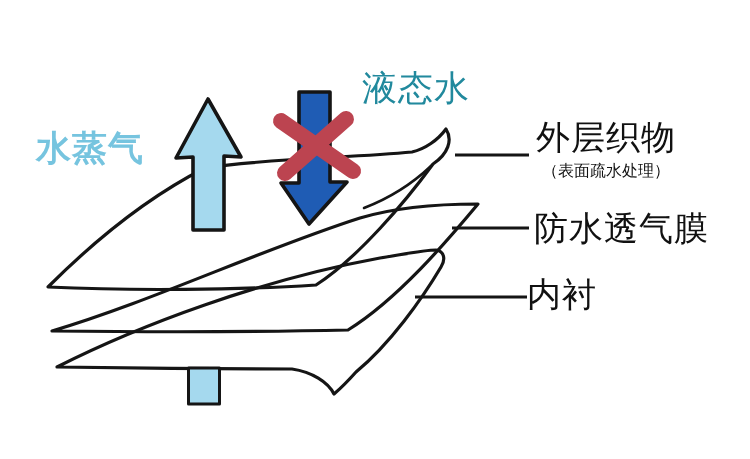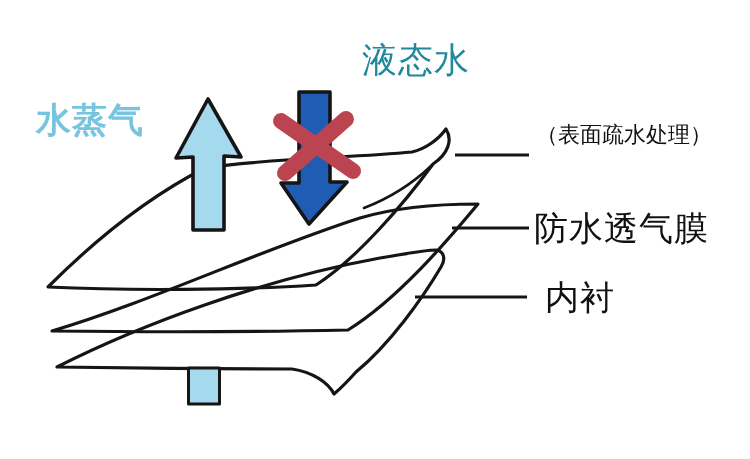--- a/index.html
+++ b/index.html
@@ -13,32 +13,32 @@
     font-family:"Liberation Sans","DejaVu Sans",sans-serif;
     background:#e8e8e8;
   }
   .stage{
     position:relative; width:750px; height:459px;
     background:var(--background); overflow:hidden;
   }
   .stage svg{position:absolute; inset:0;}
   .ann{
     position:absolute; font-size:35px; line-height:45px;
-    font-weight:500; letter-spacing:1px; white-space:nowrap;
+    font-weight:500; letter-spacing:1px; white-space:nowrap;margin-top:28px;
   }
   .ann-vapor{left:36px; top:97px; color:var(--vapor-text);font-weight:bold;}
   .ann-liquid{left:362px; top:37px; color:var(--liquid-text);}
   .layer-label{
     position:absolute; color:var(--label-text); font-weight:500;
     font-size:34px; line-height:36px; white-space:nowrap; letter-spacing:1px;
   }
   .label-outer{left:536px; top:119px;}
-  .label-outer .sub{font-size:22px; line-height:24px; margin-top:4px; margin-left:0; letter-spacing:0;}
+  .label-outer .sub{font-size:16px; line-height:24px; margin-top:4px; margin-left:6px; letter-spacing:0;}
   .label-membrane{left:534px; top:210px;}
-  .label-liner{left:545px; top:279px;}
+  .label-liner{left:527px; top:279px;font-family:Liberation Mono, monospace;}
   .shape-outer{fill:var(--layer-outer);}
   .shape-membrane{fill:var(--layer-membrane);}
   .shape-liner{fill:var(--layer-liner);}
   .ln{stroke:var(--outline); fill:none;}
   .arrow-vapor{fill:var(--vapor-arrow);}
   .arrow-liquid{fill:var(--liquid-arrow);}
   .cross{stroke:var(--cross);}
 </style>
 </head>
 <body>
@@ -79,20 +79,21 @@
 
   <div class="ann ann-vapor">
     <div>水蒸气</div>
   </div>
 
   <div class="ann ann-liquid">
     <div>液态水</div>
   </div>
 
   <div class="layer-label label-outer">
+    <div>外层织物</div>
     <div class="sub">（表面疏水处理）</div>
   </div>
 
   <div class="layer-label label-membrane">防水透气膜</div>
 
   <div class="layer-label label-liner">内衬</div>
 
 </div>
 
 </body></html>

